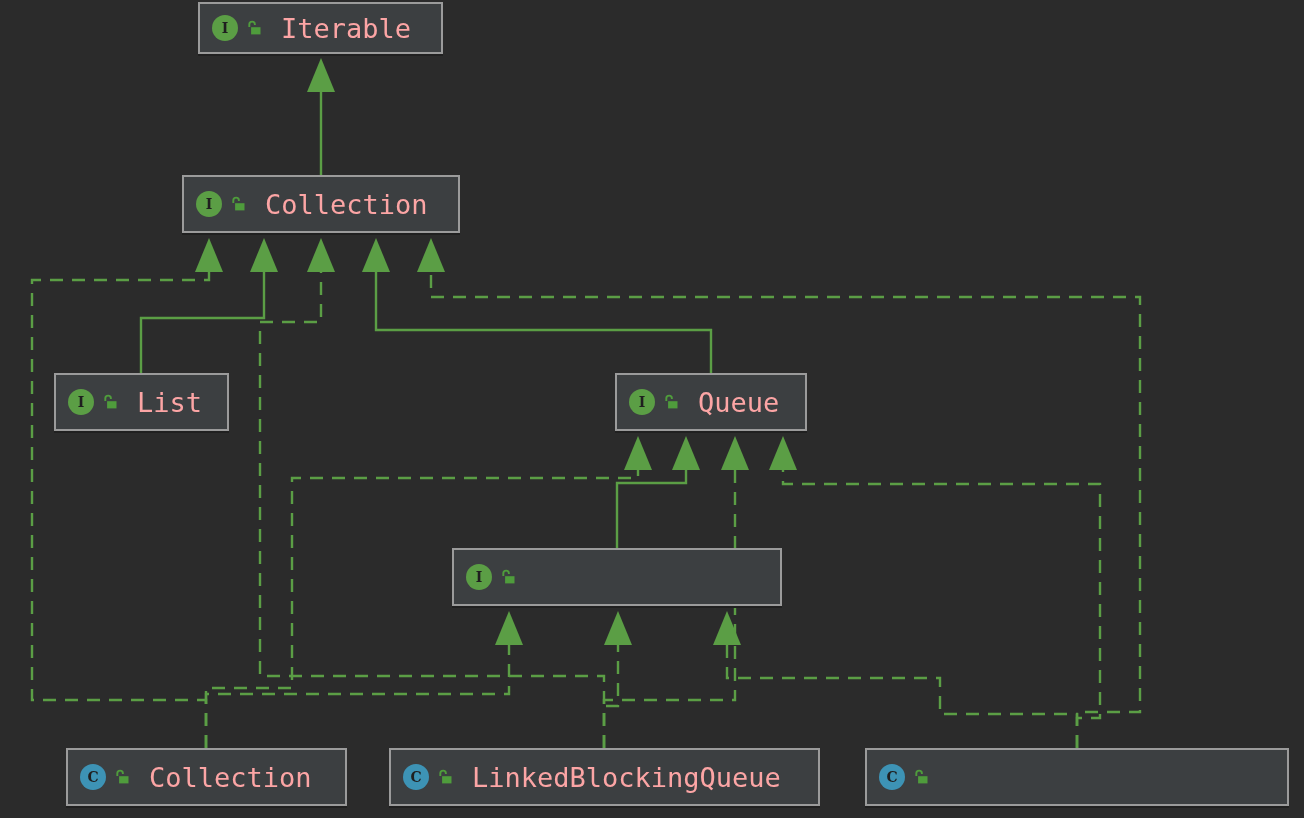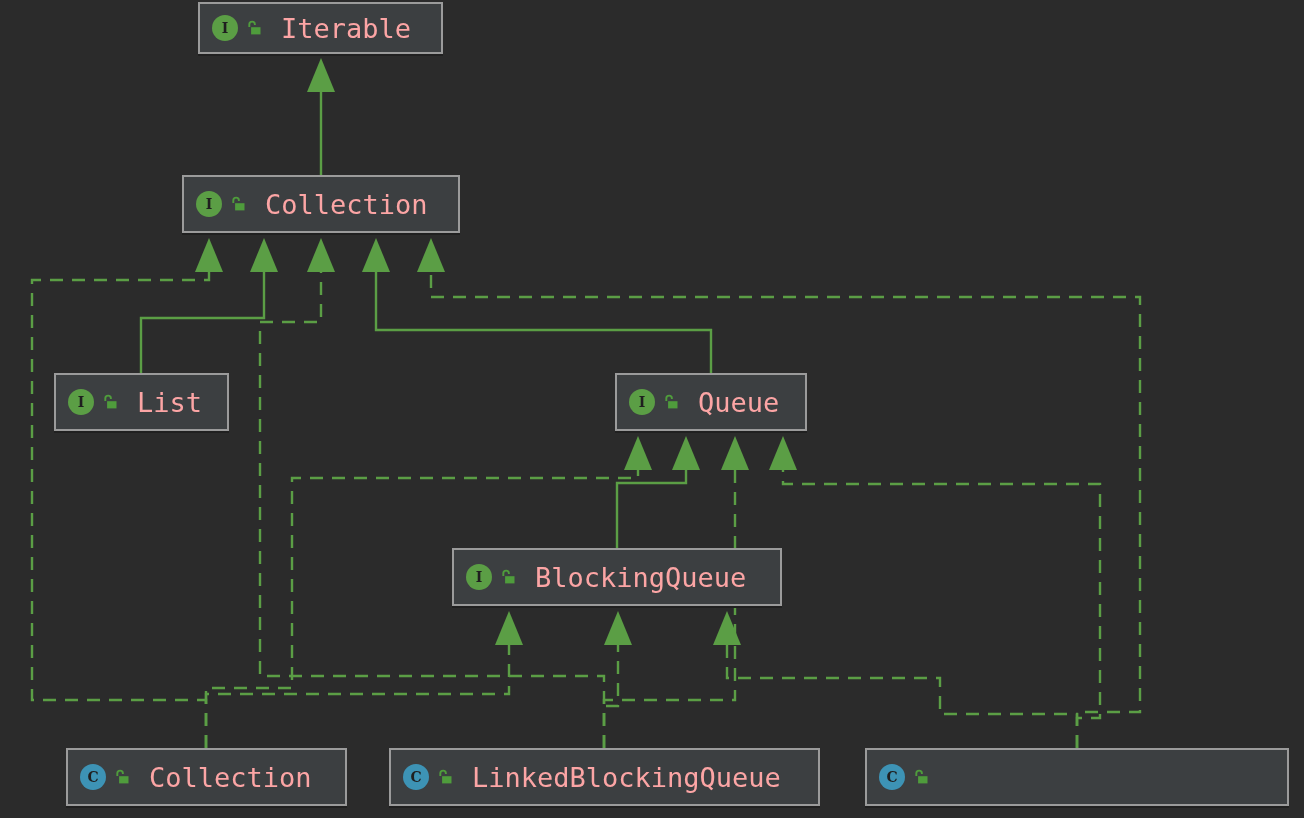--- a/index.html
+++ b/index.html
@@ -159,21 +159,20 @@
         <rect x="6.1" y="8.2" width="9.4" height="7.2" fill="#4f9c3c"></rect>
       </svg>
       <span class="node-label">Queue</span>
     </div>
     <div class="node" style="left: 452px; top: 548px; width: 330px; height: 58px;">
       <span class="node-stereo stereo-interface">I</span>
       <svg class="node-lock" viewBox="0 0 18 18">
         <path d="M4.3 8 V5.4 A2.8 2.8 0 0 1 9.9 5.4 V6.1" fill="none" stroke="#4f9c3c" stroke-width="1.9"></path>
         <rect x="6.1" y="8.2" width="9.4" height="7.2" fill="#4f9c3c"></rect>
       </svg>
-      <span class="node-label">BlockingQueue</span>
     </div>
     <div class="node" style="left: 66px; top: 748px; width: 281px; height: 58px;">
       <span class="node-stereo stereo-class">C</span>
       <svg class="node-lock" viewBox="0 0 18 18">
         <path d="M4.3 8 V5.4 A2.8 2.8 0 0 1 9.9 5.4 V6.1" fill="none" stroke="#4f9c3c" stroke-width="1.9"></path>
         <rect x="6.1" y="8.2" width="9.4" height="7.2" fill="#4f9c3c"></rect>
       </svg>
       <span class="node-label">Collection</span>
     </div>
     <div class="node" style="left: 389px; top: 748px; width: 431px; height: 58px;">

